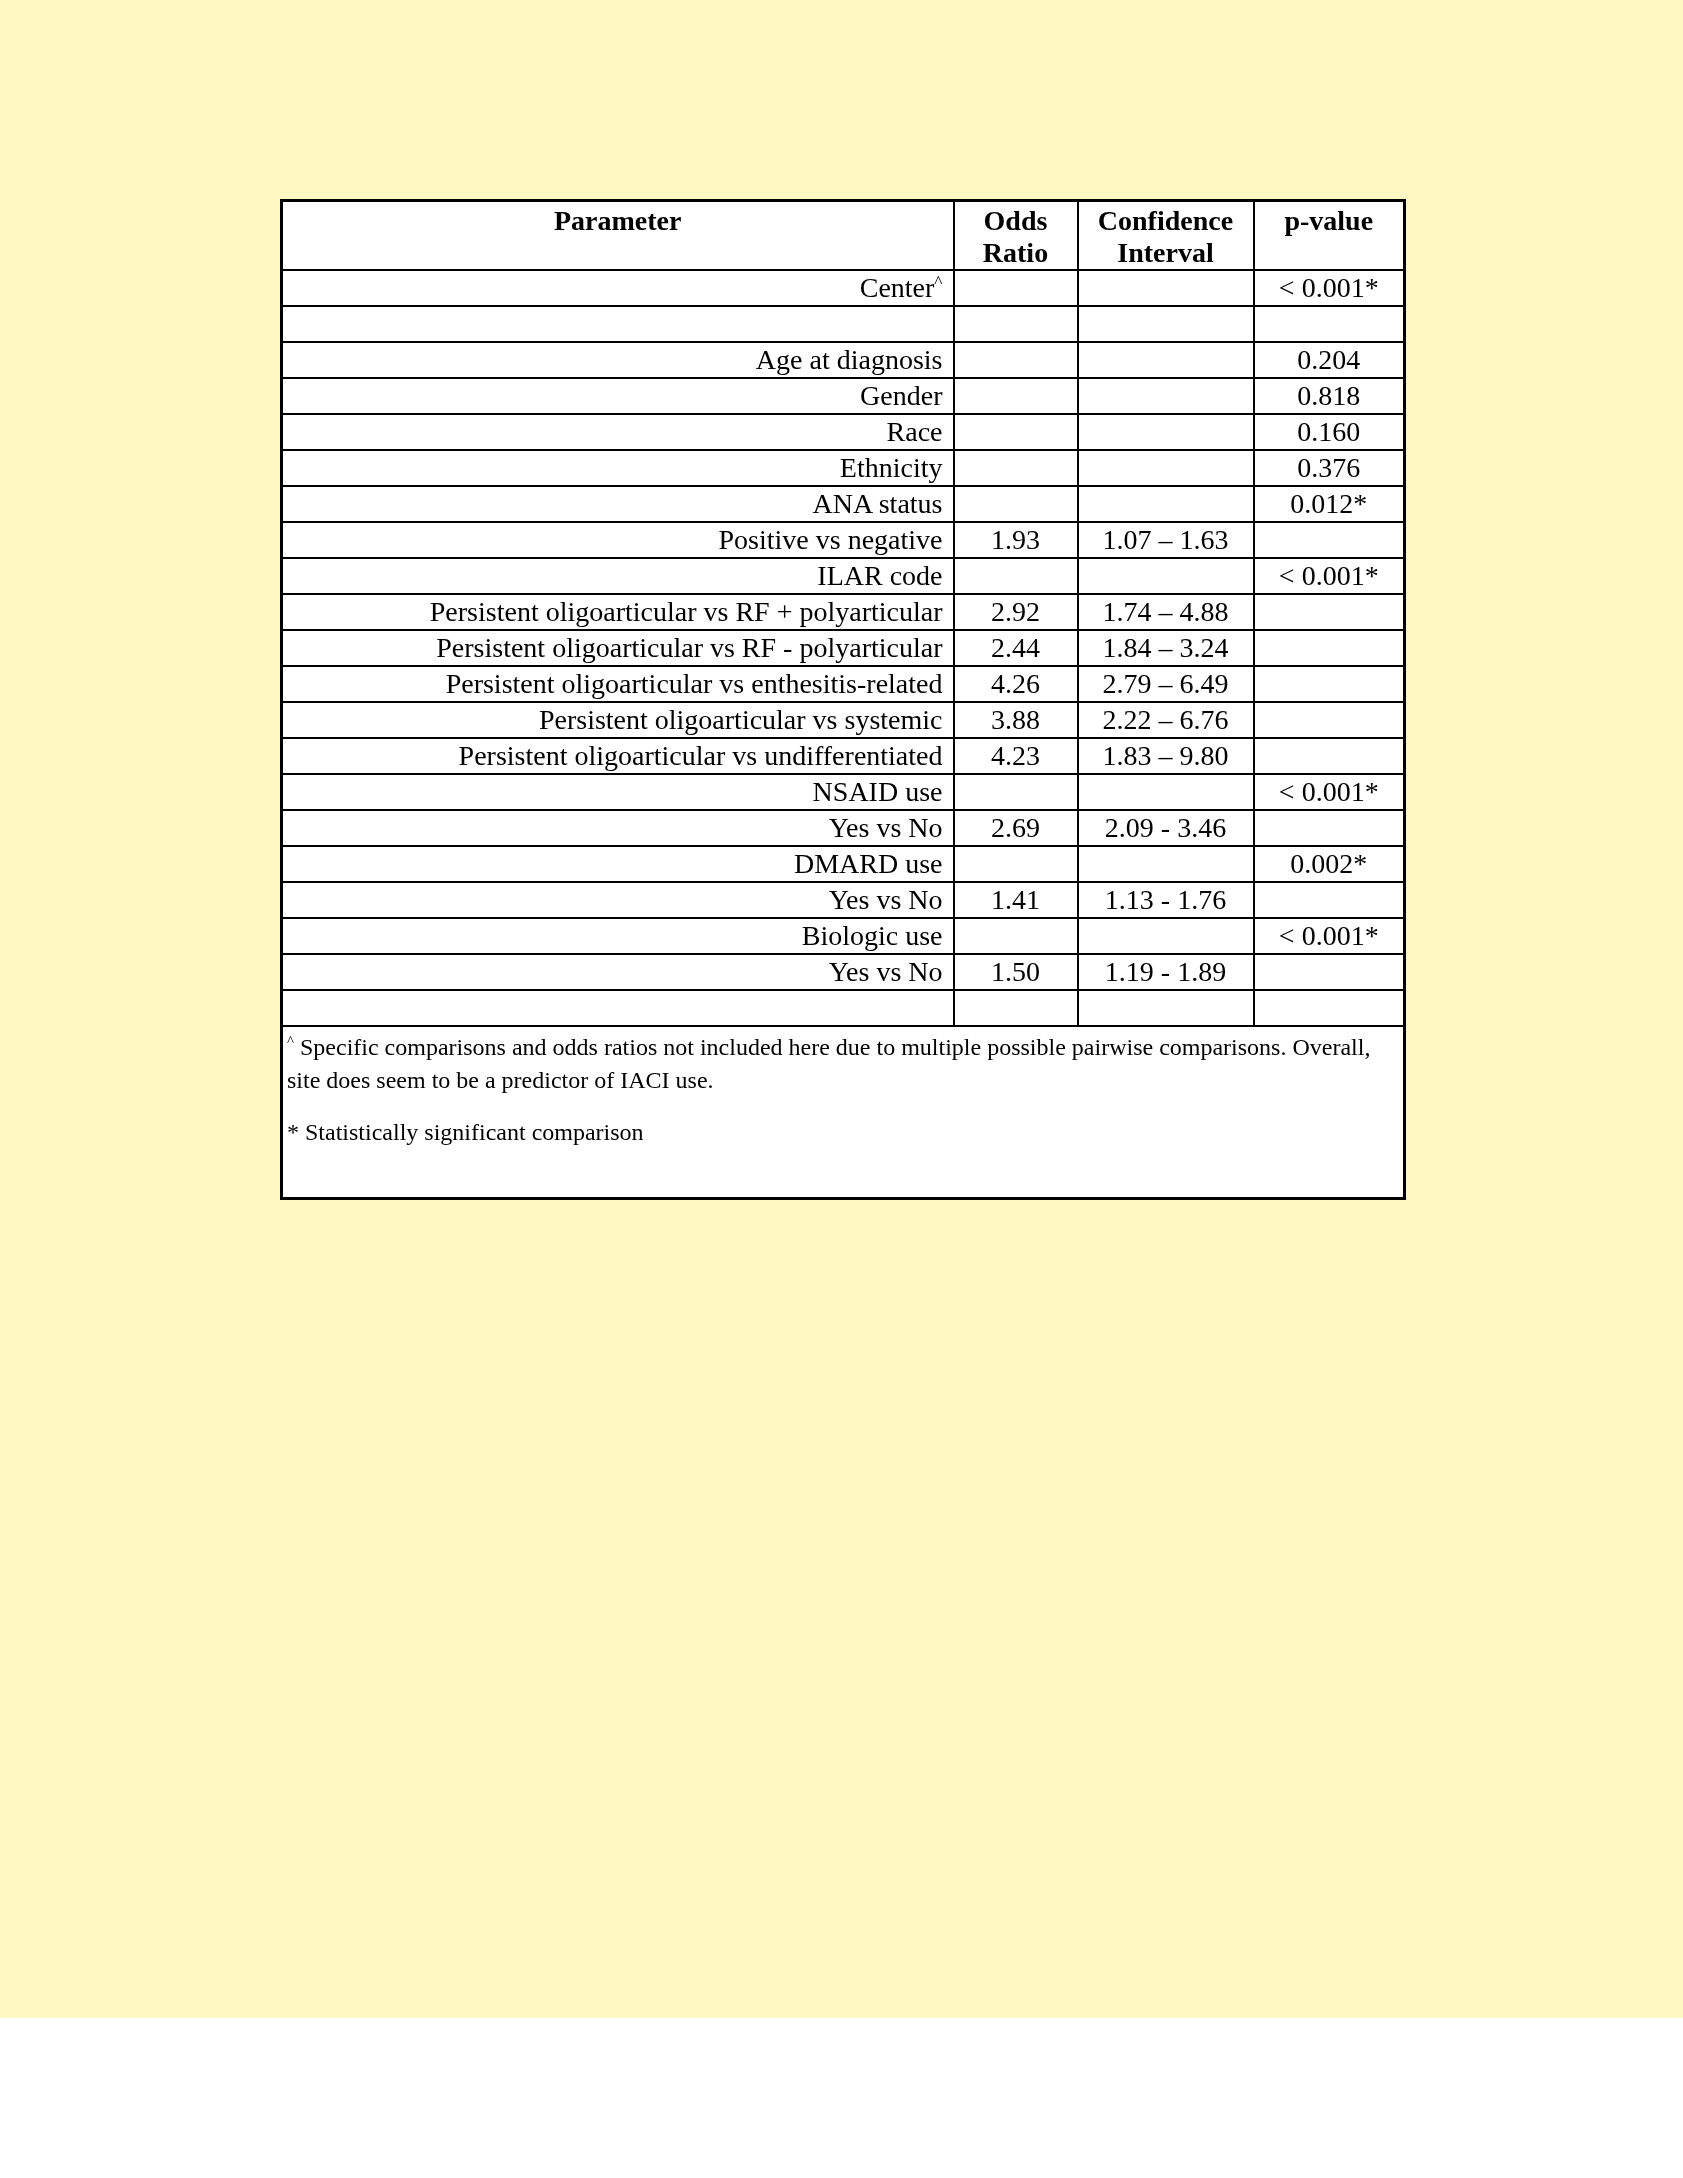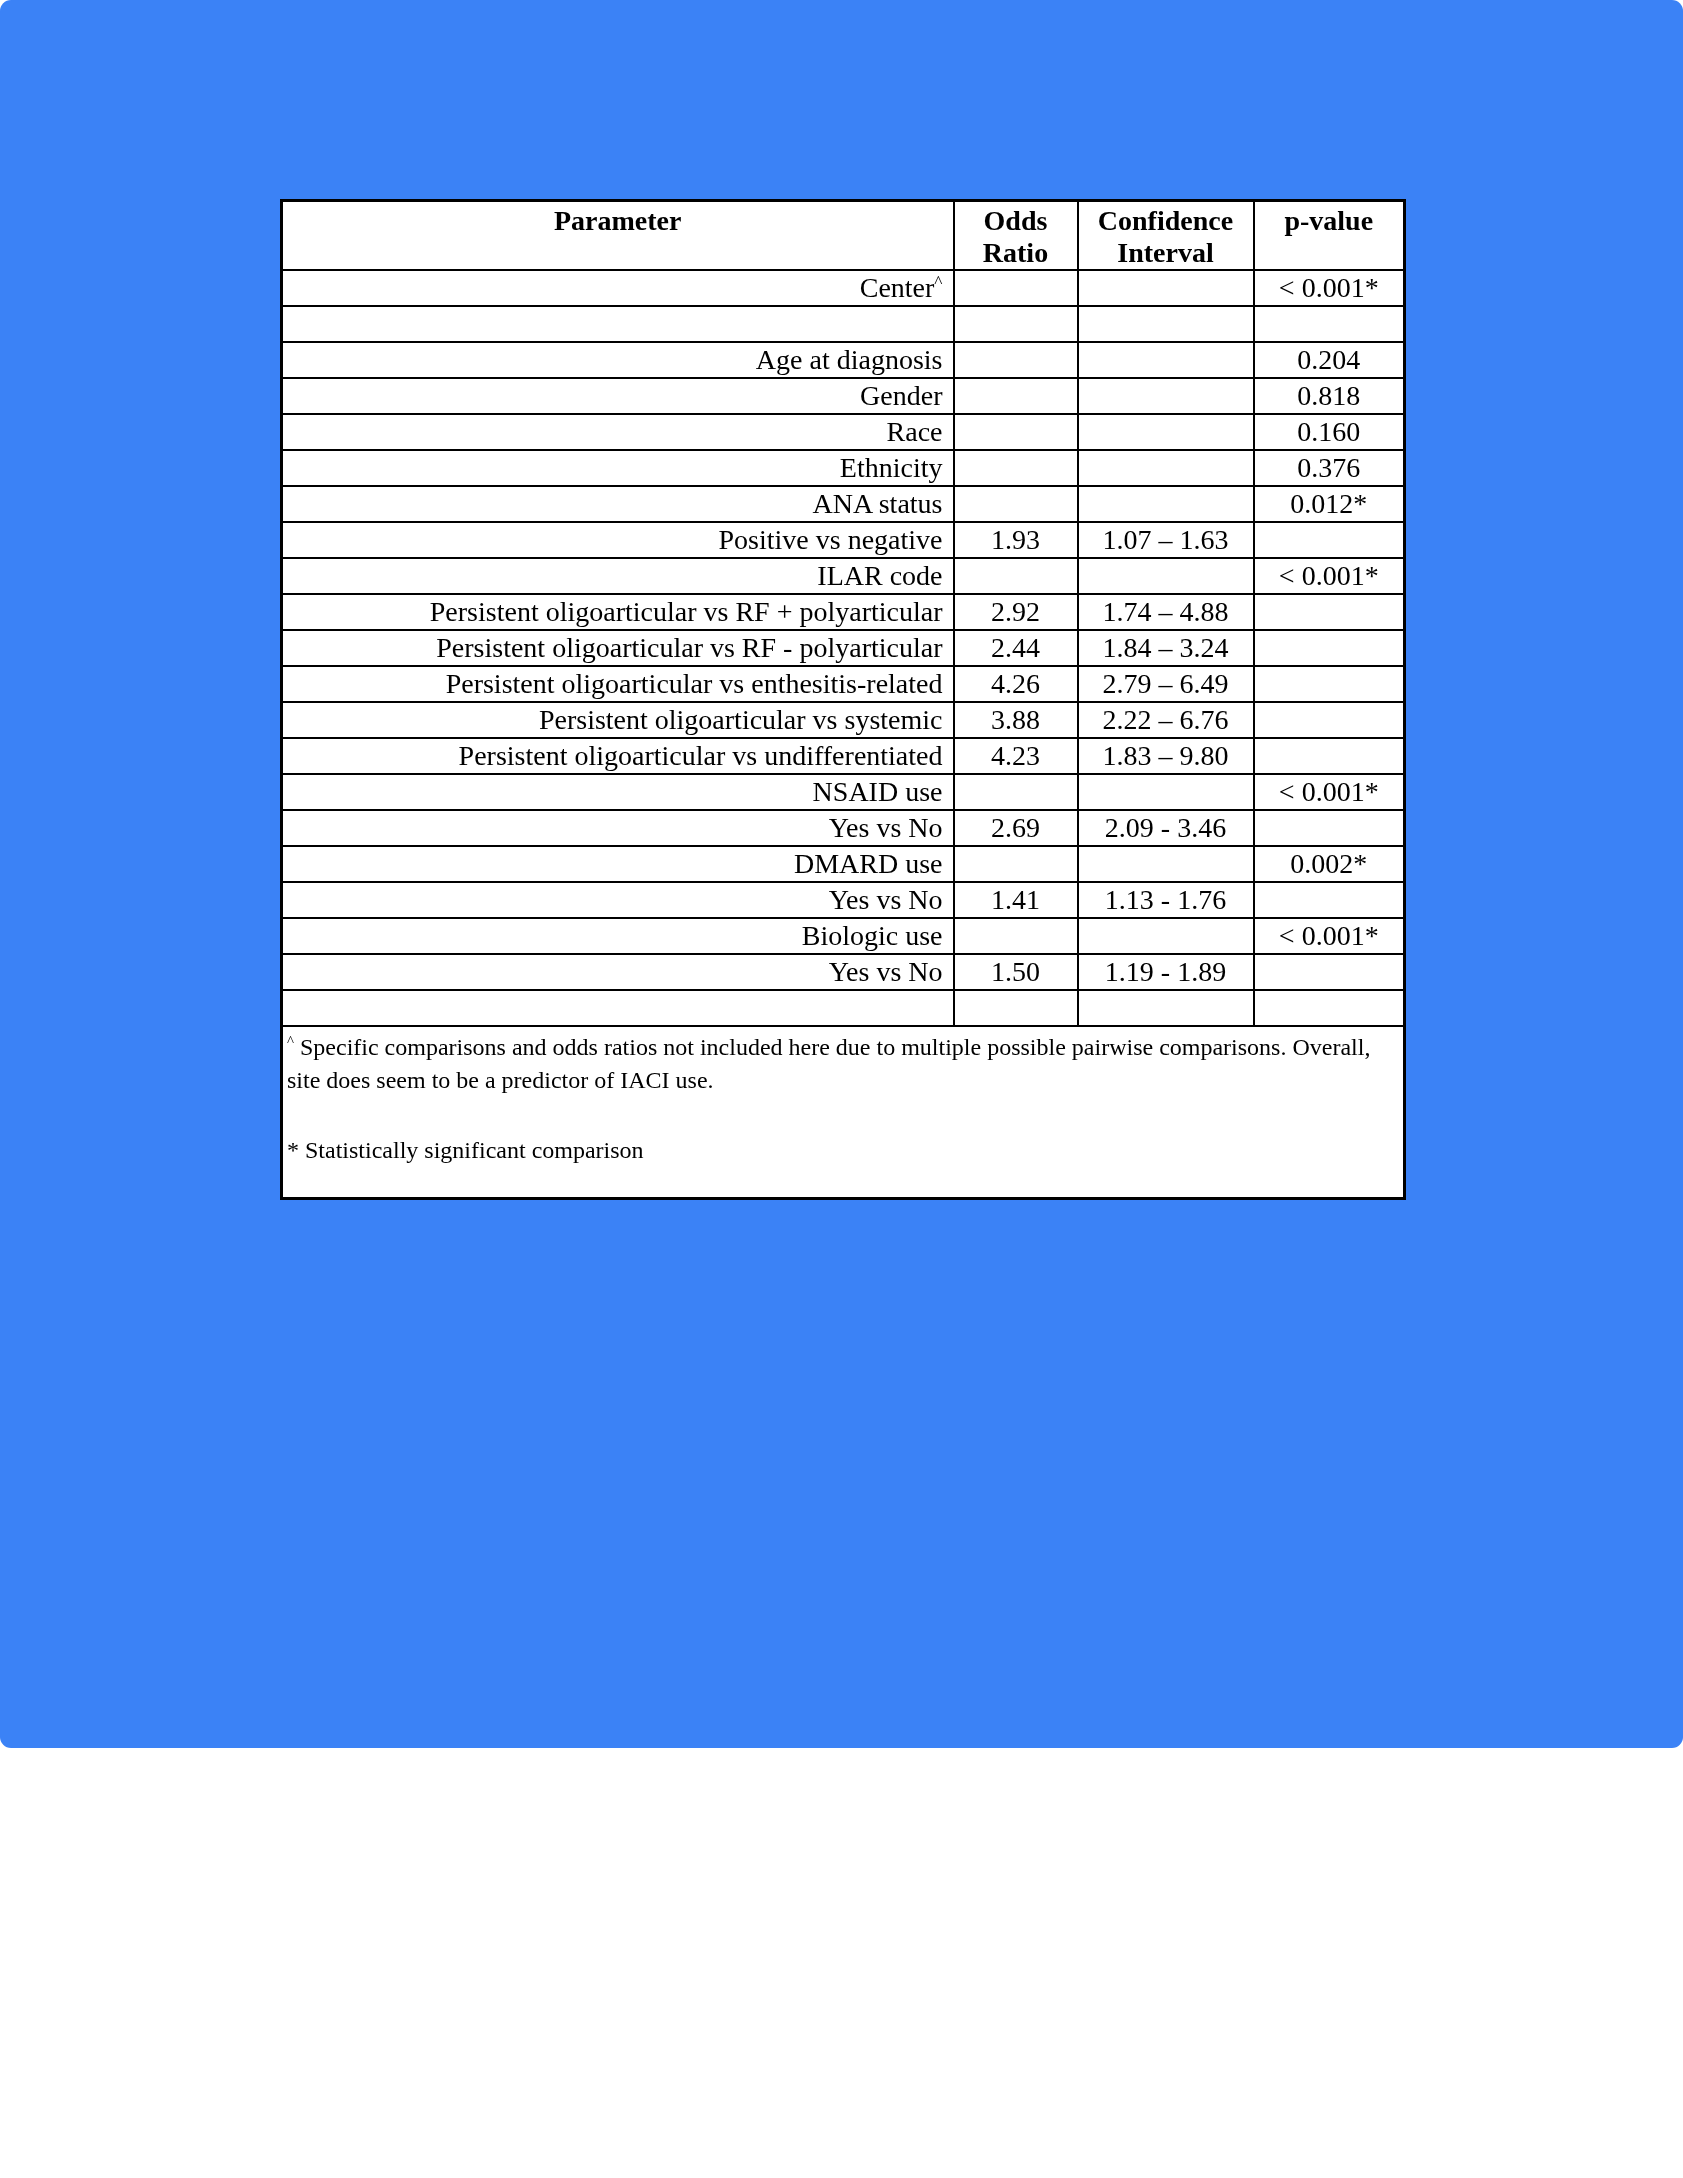--- a/index.html
+++ b/index.html
@@ -3,25 +3,24 @@
 <meta charset="utf-8">
 <style>
   html, body {
     margin: 0;
     padding: 0;
     background: #ffffff;
   }
   .page {
     position: relative;
     width: 1683px;
-    height: 1748px;
-    background: #3b82f6;
+    height: 2018px;
+    background: #fef9c3;
     font-family: "Liberation Serif", "DejaVu Serif", serif;
     color: #000000;
-    border-radius: 11px;
   }
   table.results {
     position: absolute;
     left: 280px;
     top: 199px;
     width: 1124px;
     border-collapse: collapse;
     table-layout: fixed;
     border: 3px solid #000000;
     background: #ffffff;
@@ -62,21 +61,21 @@
     vertical-align: top;
     white-space: normal;
     padding: 4px 8px 8px 4px;
   }
   td.footnote-cell p {
     margin: 0;
     font-size: 24px;
     line-height: 1.38;
   }
   td.footnote-cell p.fn-sig {
-    margin-top: 36px;
+    margin-top: 18px;
   }
 </style>
 </head>
 <body>
 
 <div class="page">
   <table class="results">
     <colgroup>
       <col class="c1">
         <col class="c2">

